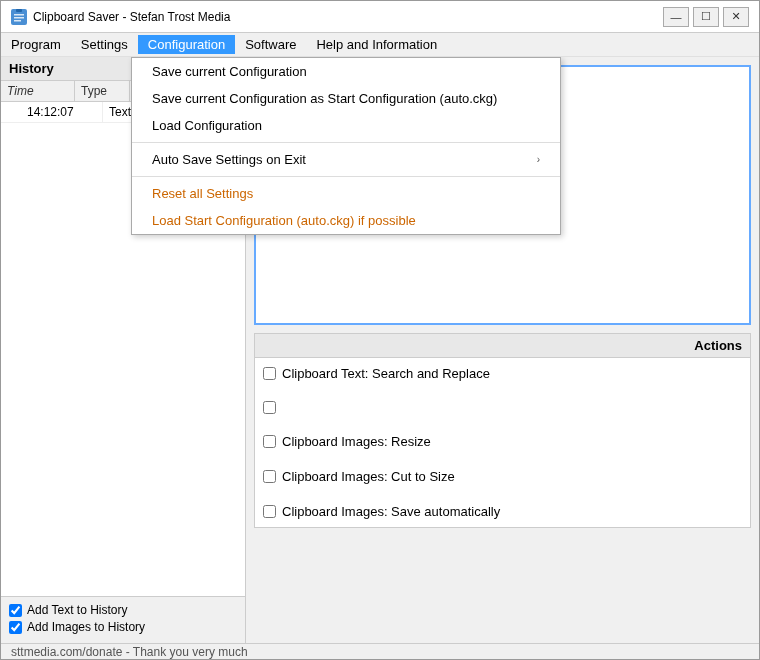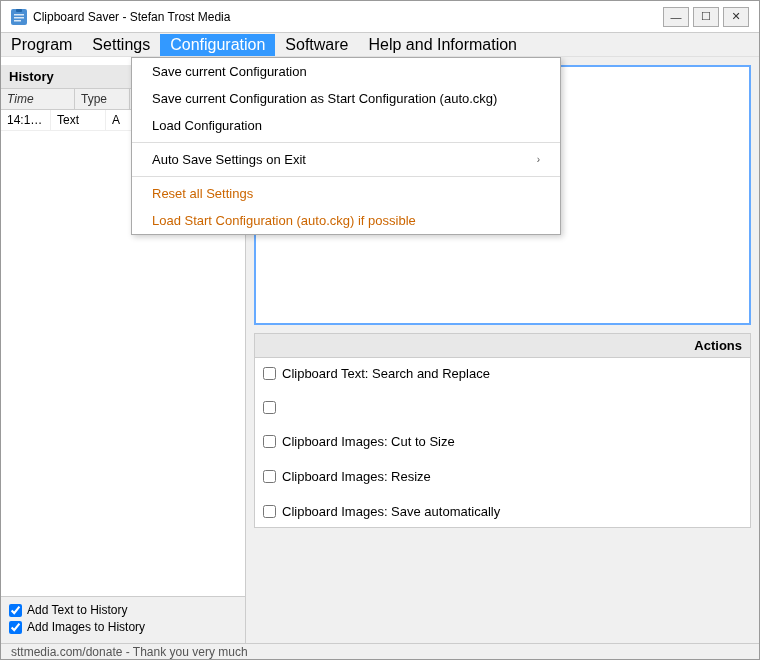--- a/index.html
+++ b/index.html
@@ -74,21 +74,21 @@
       padding: 2px 0;
       height: 24px;
       align-items: center;
       flex-shrink: 0;
       border-bottom: 1px solid #e0e0e0;
     }
 
     .menu-item {
       padding: 2px 10px;
       cursor: pointer;
-      font-size: 16px;
+      font-size: 13px;
       color: #000;
       white-space: nowrap;
     }
 
     .menu-item.active {
       background: #3399ff;
       color: #fff;
     }
 
     
@@ -108,21 +108,20 @@
       flex-shrink: 0;
       background: #fff;
     }
 
     .panel-header {
       background: #e8e8e8;
       padding: 4px 8px;
       font-weight: bold;
       font-size: 13px;
       border-bottom: 1px solid #ccc;
-      margin-top: 8px;
     }
 
     .history-table {
       flex: 1;
       overflow-y: auto;
     }
 
     .history-table-header {
       display: flex;
       background: #f0f0f0;
@@ -149,21 +148,21 @@
     }
 
     .history-cell {
       padding: 3px 6px;
       border-right: 1px solid #eee;
       overflow: hidden;
       text-overflow: ellipsis;
       white-space: nowrap;
     }
 
-    .history-cell.time { width: 50px; }
+    .history-cell.time { width: 82px; margin-left: 20px; }
     .history-cell.type { width: 55px; }
     .history-cell.content { flex: 1; }
 
     .left-panel-footer {
       border-top: 1px solid #ccc;
       padding: 6px 8px;
       background: #f0f0f0;
     }
 
     .checkbox-item {
@@ -371,25 +370,25 @@
         <div class="actions-content">
           <label class="action-item">
             <input type="checkbox" style="">
             <span>Clipboard Text: Search and Replace</span>
           </label>
           <label class="action-item">
             <input type="checkbox" style="">
           </label>
           <label class="action-item">
             <input type="checkbox" style="">
-            <span>Clipboard Images: Cut to Size</span>
+            <span>Clipboard Images: Resize</span>
           </label>
           <label class="action-item">
             <input type="checkbox" style="">
-            <span>Clipboard Images: Resize</span>
+            <span>Clipboard Images: Cut to Size</span>
           </label>
           <label class="action-item">
             <input type="checkbox" style="">
             <span>Clipboard Images: Save automatically</span>
           </label>
         </div>
       </div>
     </div>
 
     <div class="dropdown-overlay">

